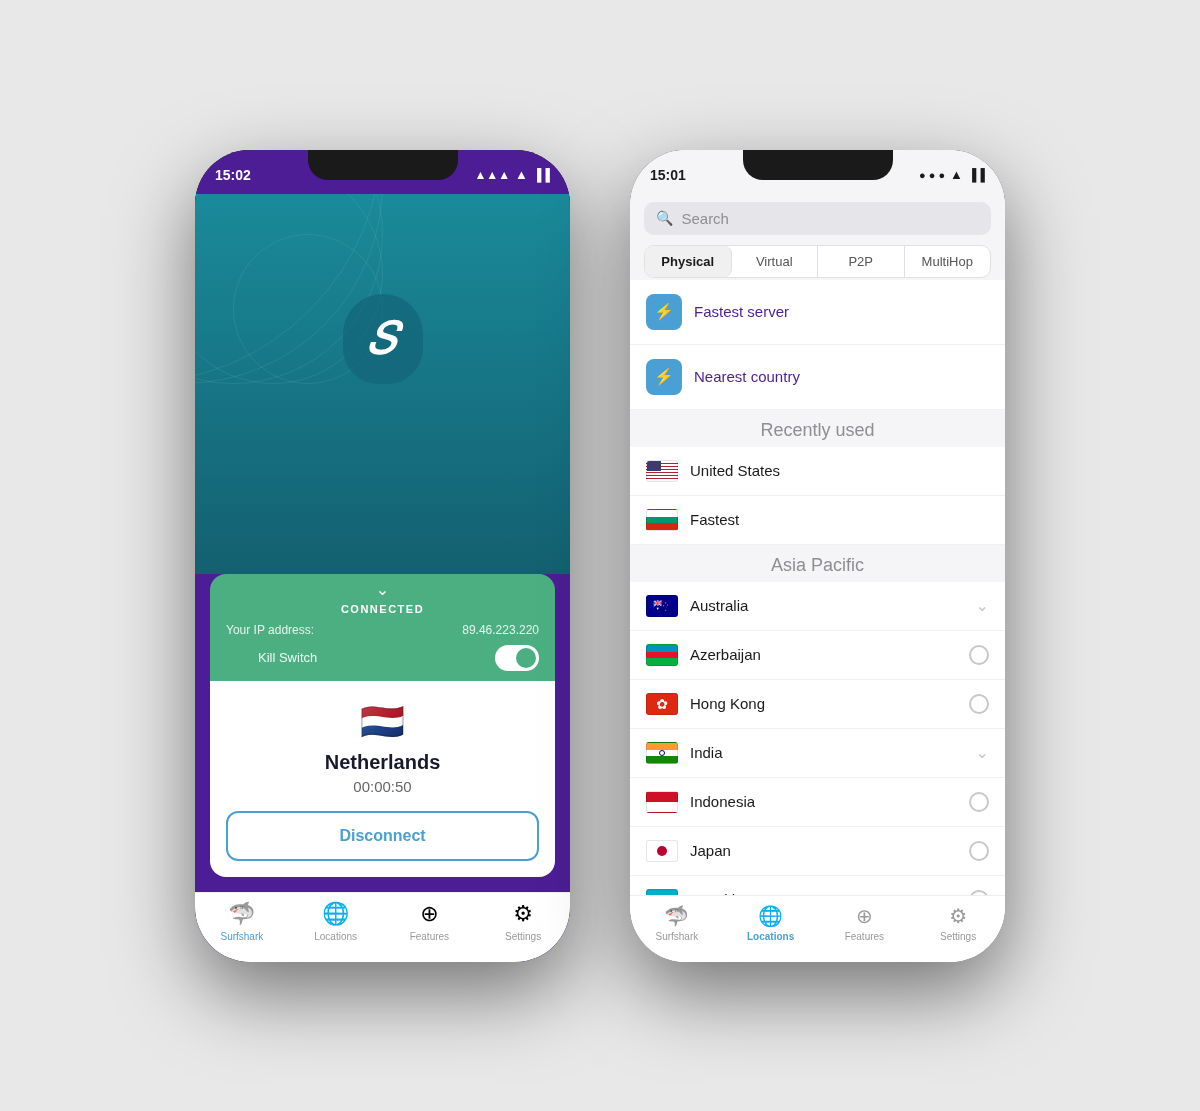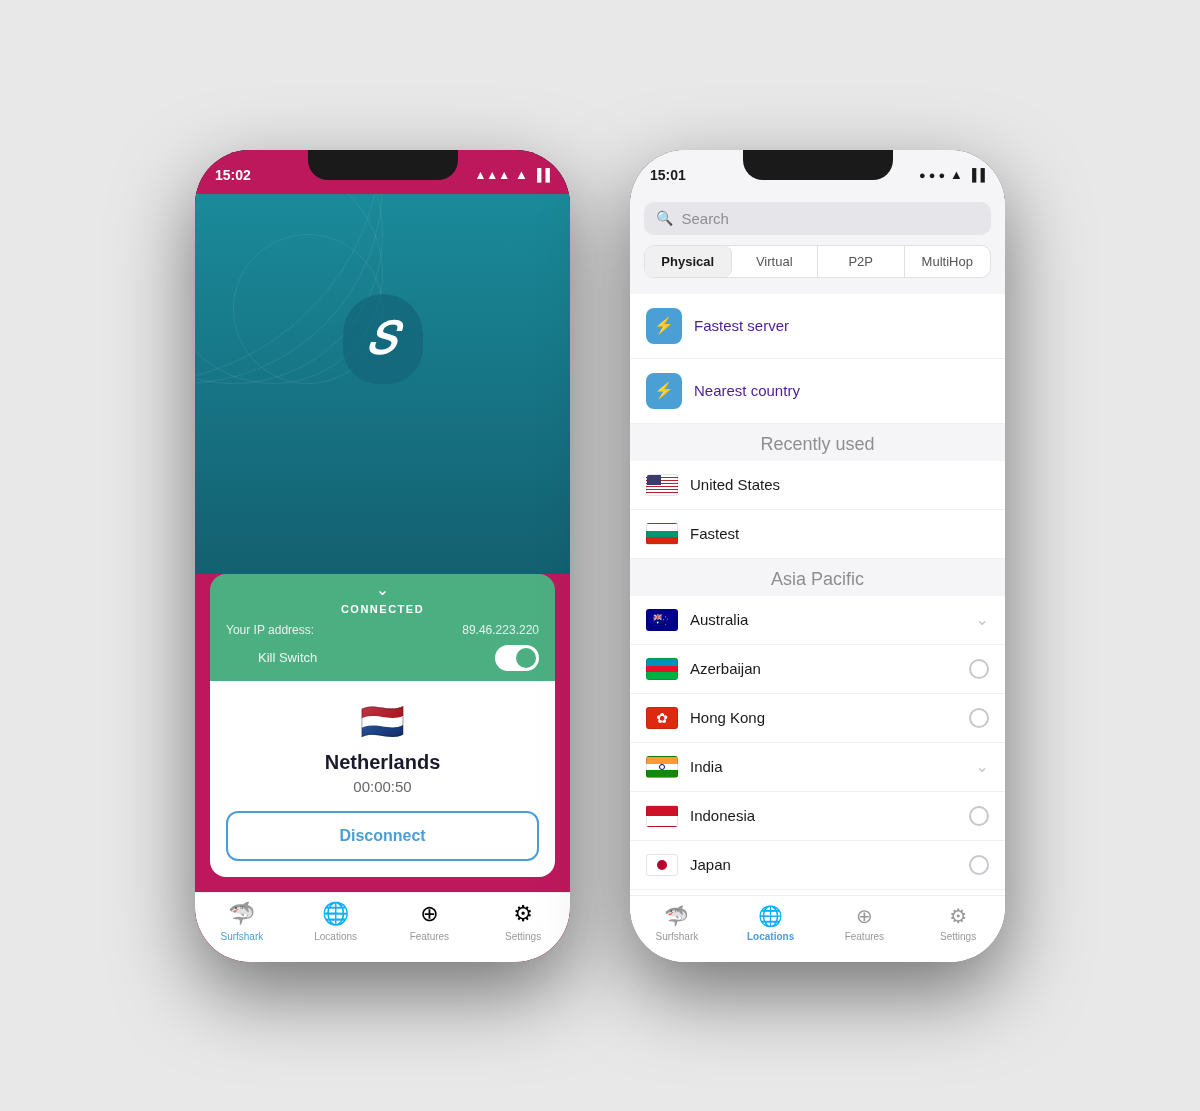--- a/index.html
+++ b/index.html
@@ -56,21 +56,21 @@
       font-weight: 600;
       height: 44px;
       position: relative;
       z-index: 50;
     }
 
     .status-bar .time { font-size: 14px; font-weight: 700; }
     .status-icons { display: flex; align-items: center; gap: 5px; font-size: 12px; }
 
     
-    .phone1 .phone-screen { background: #be185d; }
+    .phone1 .phone-screen { background: #4c1d95; }
     .phone1 .status-bar { color: white; }
 
     .phone1-content {
       display: flex;
       flex-direction: column;
       height: calc(100% - 44px);
       position: relative;
     }
 
     .teal-bg {
@@ -230,21 +230,21 @@
       align-items: center;
       padding: 8px 12px;
       gap: 8px;
     }
     .search-icon { color: #8e8e93; font-size: 14px; }
     .search-text { color: #8e8e93; font-size: 15px; }
 
     
     .filter-tabs {
       display: flex;
-      margin: 0 14px 16px;
+      margin: 0 14px 2px;
       background: white;
       border-radius: 10px;
       overflow: hidden;
       border: 1px solid #e0e0e0;
     }
     .filter-tab {
       flex: 1;
       text-align: center;
       padding: 8px 4px;
       font-size: 13px;

